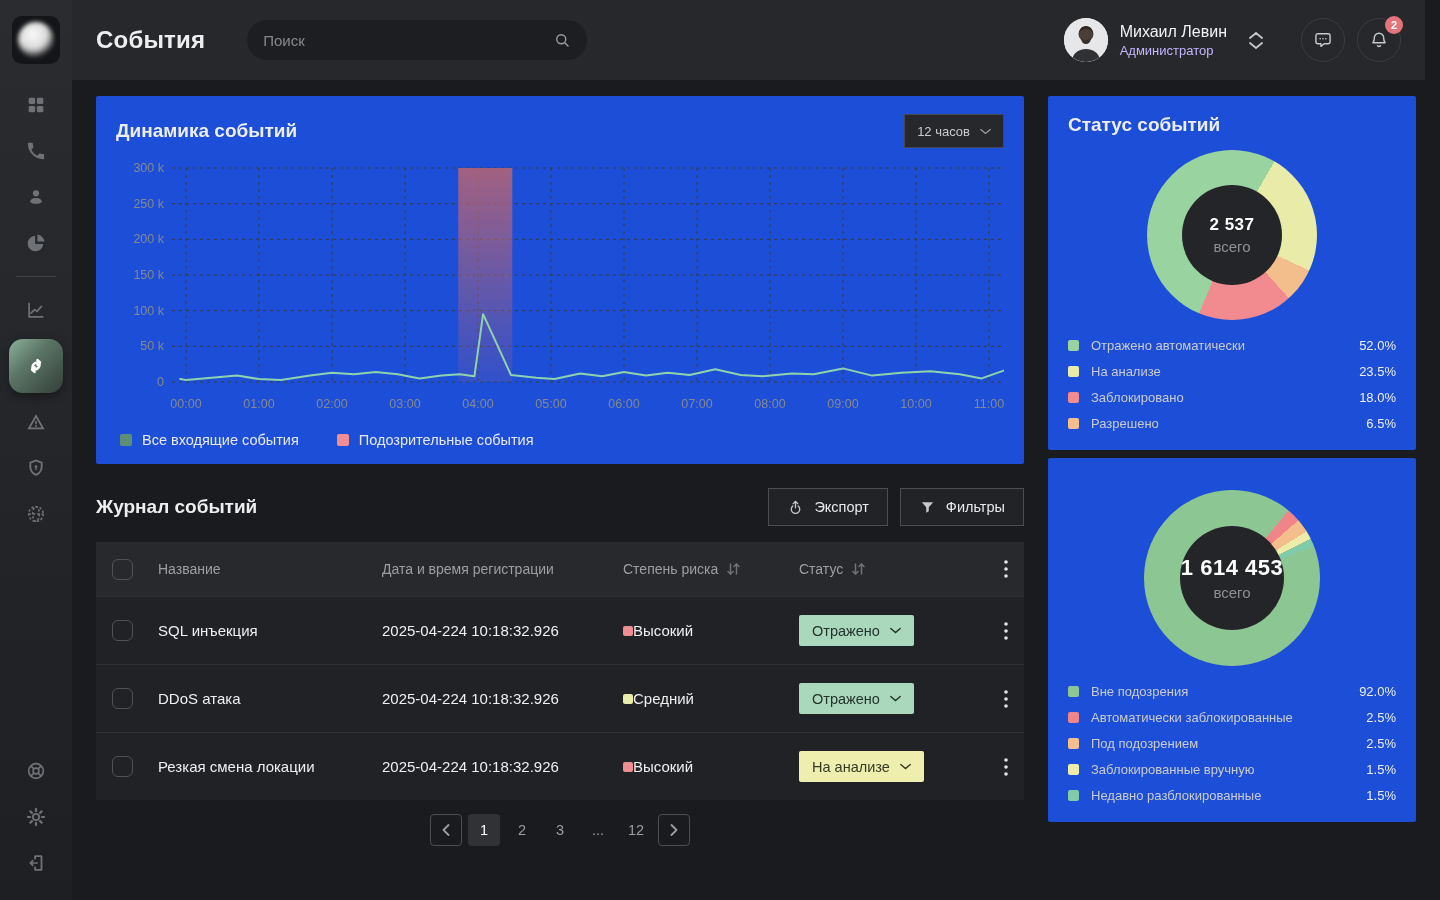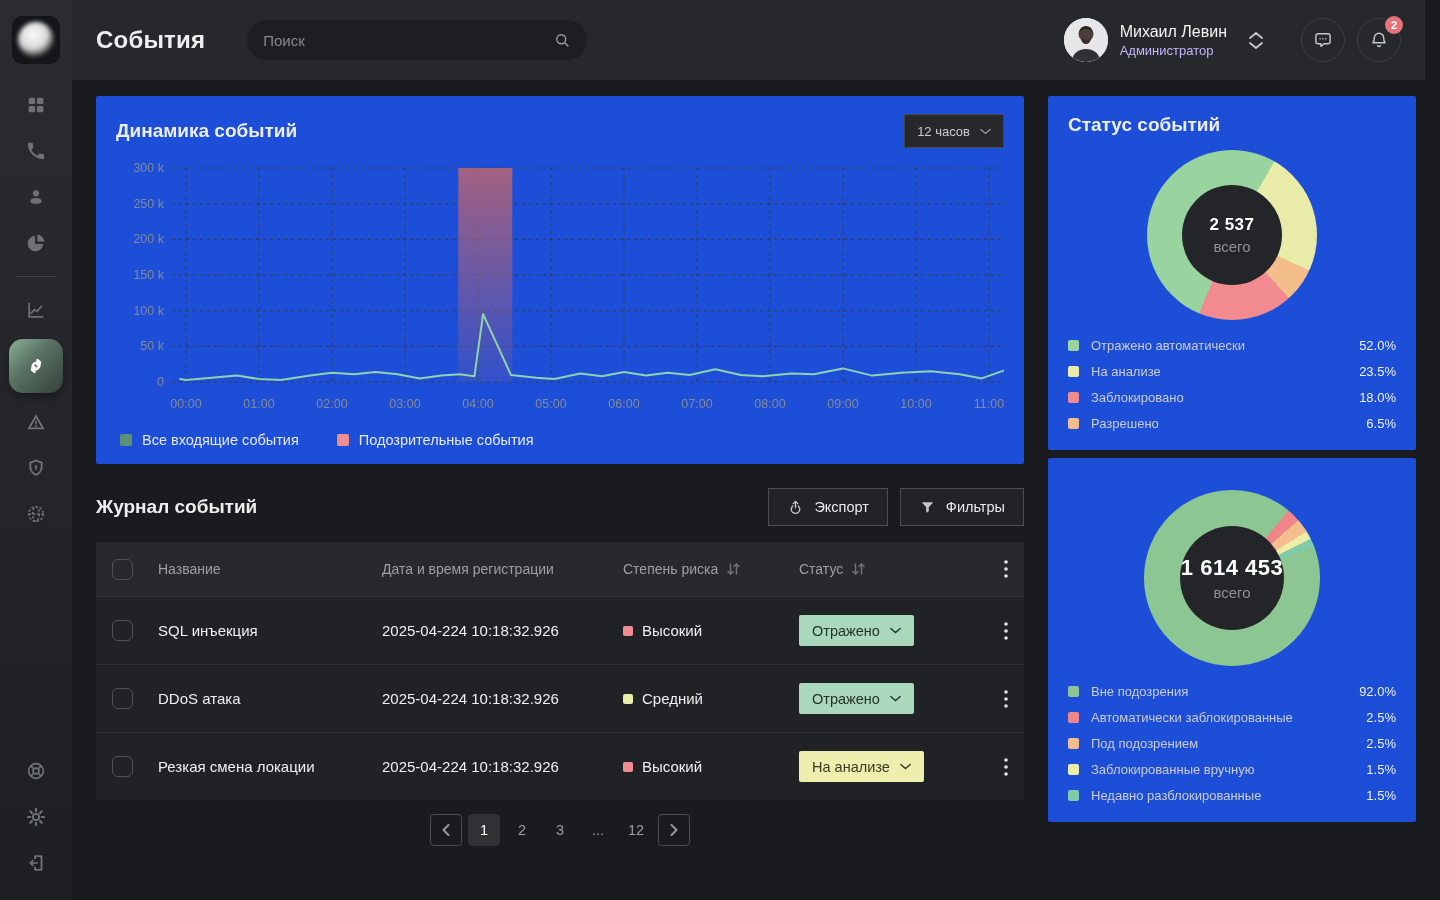--- a/index.html
+++ b/index.html
@@ -79,21 +79,21 @@
 
   .table { background:#212226; }
   .trow { display:grid; grid-template-columns:46px 224px 241px 176px 188px 1fr; align-items:center;
     padding:0 16px; }
   .thead { background:#28292d; height:54px; color:#9b9fa4; font-size:14px; }
   .tbody-row { height:68px; border-top:1px solid #2e3034; font-size:15px; color:#edeff0; }
   .checkbox { width:21px; height:21px; border:1.5px solid #4f5257; border-radius:6px; cursor:pointer; }
   .sort-col { display:flex; align-items:center; gap:8px; }
   .sort-ic { color:#6f7378; cursor:pointer; display:flex; }
   .sort-ic svg { width:15px; height:14px; }
-  .risk { display:flex; align-items:center; gap:9px; }
+  .risk { display:flex; align-items:center; }
   .risk .sq { width:10px; height:10px; }
   .badge-pill { display:inline-flex; align-items:center; gap:10px; height:31px; padding:0 13px;
     font-size:14.5px; color:#25332b; border-radius:2px; cursor:pointer; }
   .badge-green { background:#a9d8bd; }
   .badge-yellow { background:#eeeeae; color:#383a22; }
   .badge-pill svg { width:11px; height:7px; }
   .kebab { justify-self:end; color:#e3e5e7; cursor:pointer; display:flex; }
   .kebab svg { width:4px; height:18px; }
 
   .pagination { display:flex; justify-content:center; align-items:center; gap:6px; margin:14px 0 0; }

